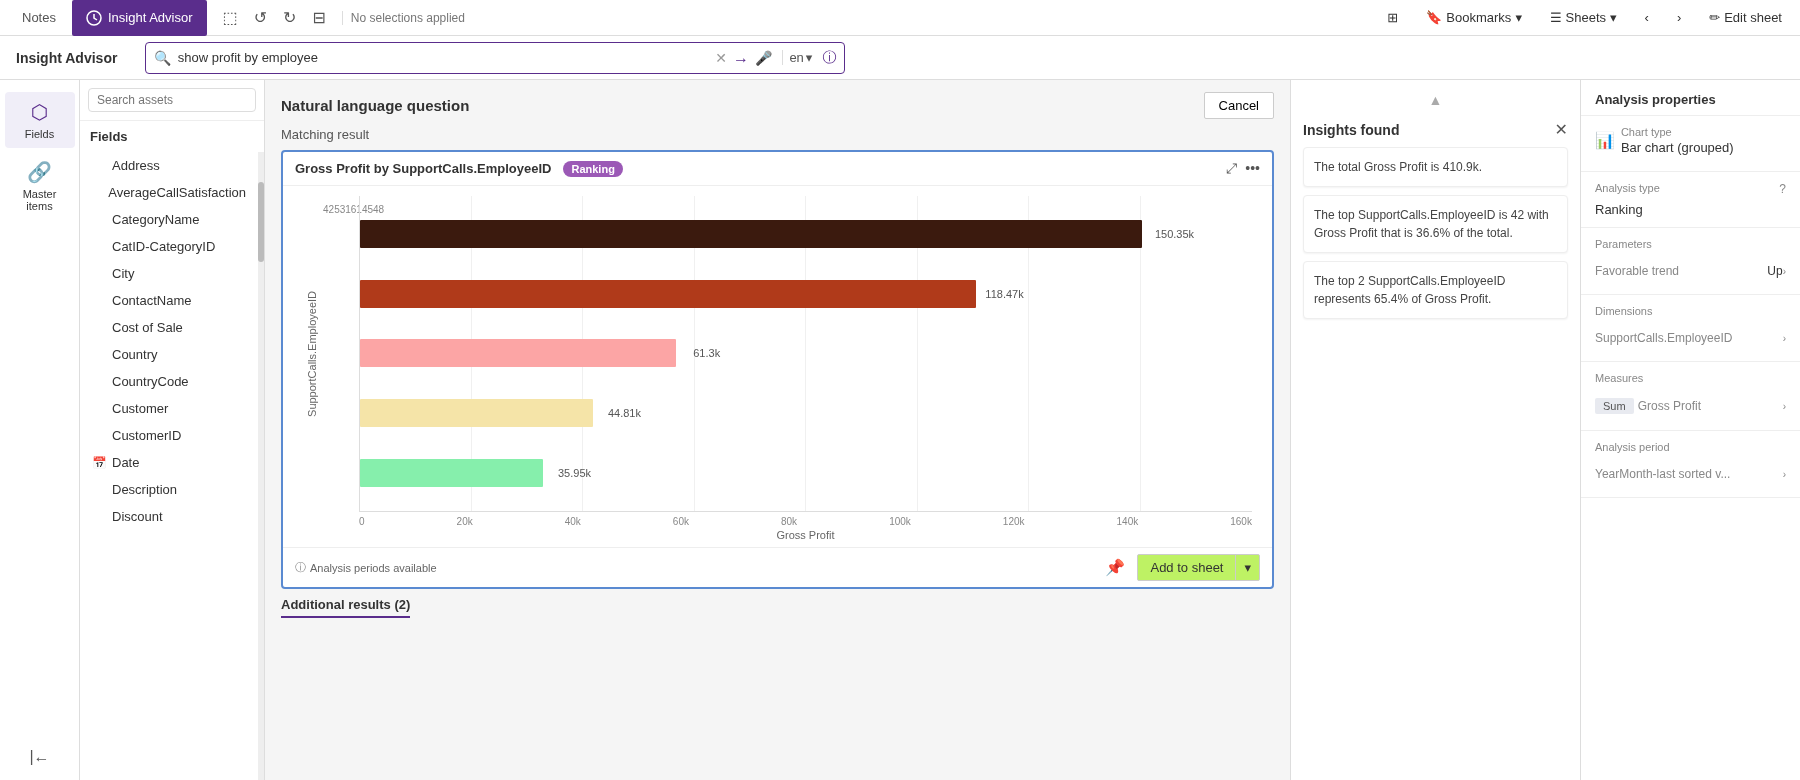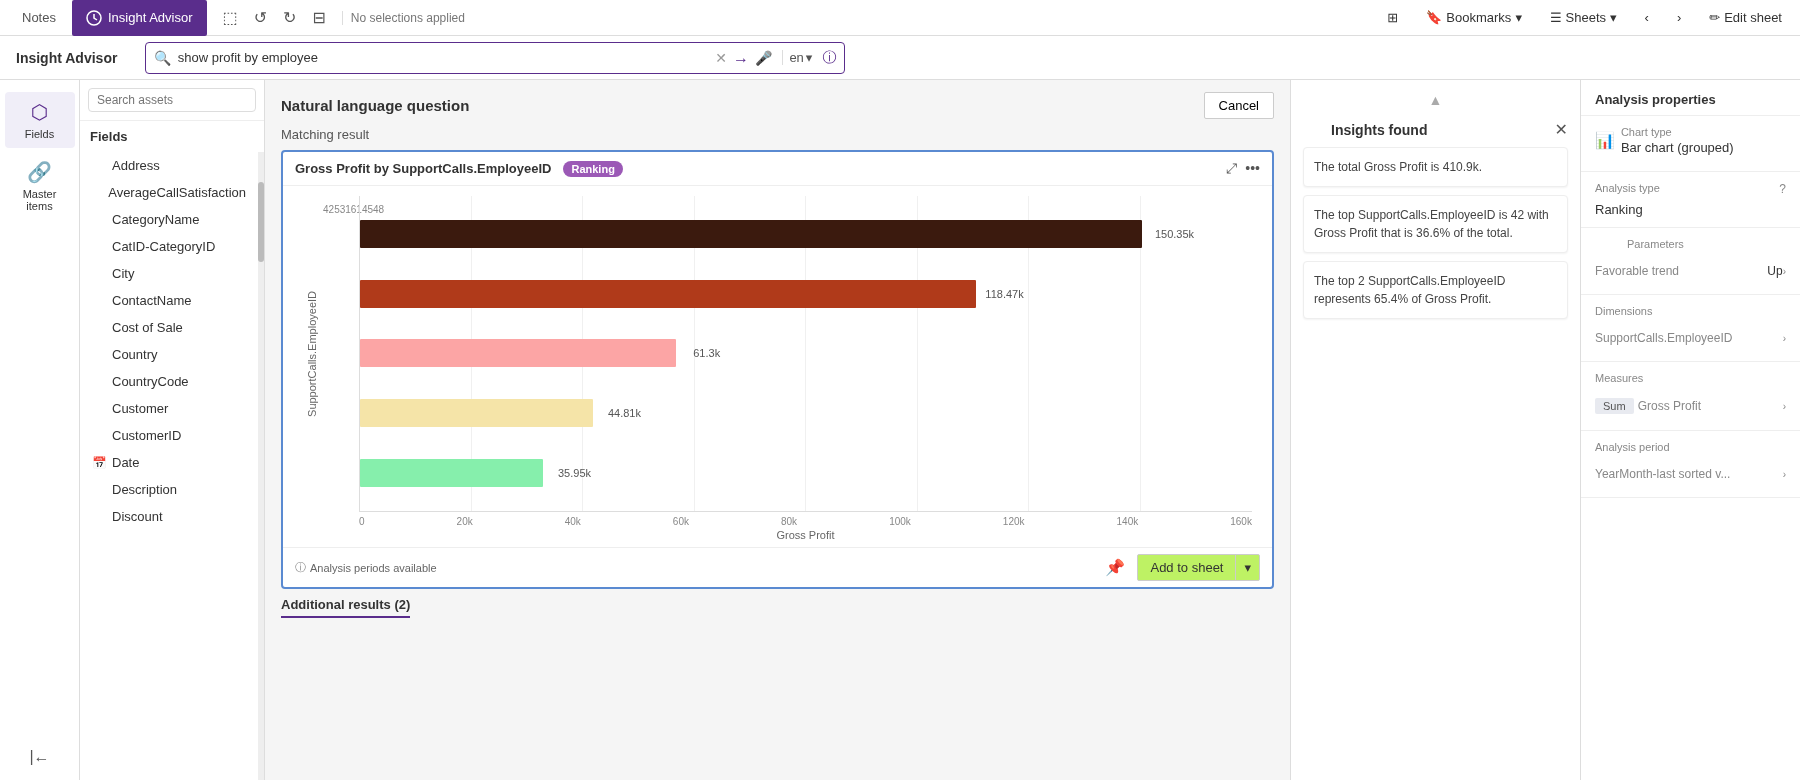--- a/index.html
+++ b/index.html
@@ -68,21 +68,21 @@
     .chart-footer { display: flex; align-items: center; justify-content: space-between; padding: 6px 12px; border-top: 1px solid #eee; }
     .analysis-periods { display: flex; align-items: center; gap: 4px; font-size: 11px; color: #666; }
     .chart-footer-actions { display: flex; align-items: center; gap: 8px; }
     .add-to-sheet-btn { display: flex; align-items: center; gap: 0; border: 1px solid #ccc; border-radius: 2px; background: #bef264; cursor: pointer; overflow: hidden; font-size: 13px; }
     .add-to-sheet-main { padding: 5px 12px; border-right: 1px solid #ccc; }
     .add-to-sheet-arrow { padding: 5px 8px; }
 
     
     .insights-panel { width: 290px; background: #fff; border-left: 1px solid #ddd; padding: 12px; display: flex; flex-direction: column; gap: 8px; overflow-y: auto; }
     .insights-header { display: flex; align-items: center; justify-content: space-between; }
-    .insights-title { font-size: 14px; font-weight: 600; color: #333; margin-left: 28px; }
+    .insights-title { font-size: 14px; font-weight: 600; color: #333; }
     .insights-close { cursor: pointer; color: #555; font-size: 16px; background: none; border: none; }
     .insight-card { background: #fff; border: 1px solid #eee; border-radius: 4px; padding: 10px; font-size: 12px; color: #444; line-height: 1.5; box-shadow: 0 1px 2px rgba(0,0,0,0.05); }
 
     
     .properties-panel { width: 220px; background: #fff; border-left: 1px solid #ddd; overflow-y: auto; }
     .properties-panel::-webkit-scrollbar { width: 4px; }
     .properties-panel::-webkit-scrollbar-thumb { background: #ccc; }
     .properties-title { font-size: 13px; font-weight: 600; color: #333; padding: 12px 14px 8px; border-bottom: 1px solid #eee; }
     .prop-section { padding: 10px 14px; border-bottom: 1px solid #eee; }
     .prop-section-header { display: flex; align-items: center; gap: 6px; margin-bottom: 6px; }
@@ -386,21 +386,21 @@
 
     <div class="prop-section">
       <div style="display:flex;align-items:center;justify-content:space-between;margin-bottom:6px;">
         <div class="prop-label">Analysis type</div>
         <span class="prop-help">?</span>
       </div>
       <div class="prop-value">Ranking</div>
     </div>
 
     <div class="prop-section">
-      <div class="prop-label" style="margin-bottom:8px;margin-left:32px;">Parameters</div>
+      <div class="prop-label" style="margin-bottom:8px;">Parameters</div>
       <div class="prop-row">
         <span class="prop-row-label">Favorable trend</span>
         <span class="prop-row-value">
           <span>Up</span>
           <span class="prop-chevron">›</span>
         </span>
       </div>
     </div>
 
     <div class="prop-section">

